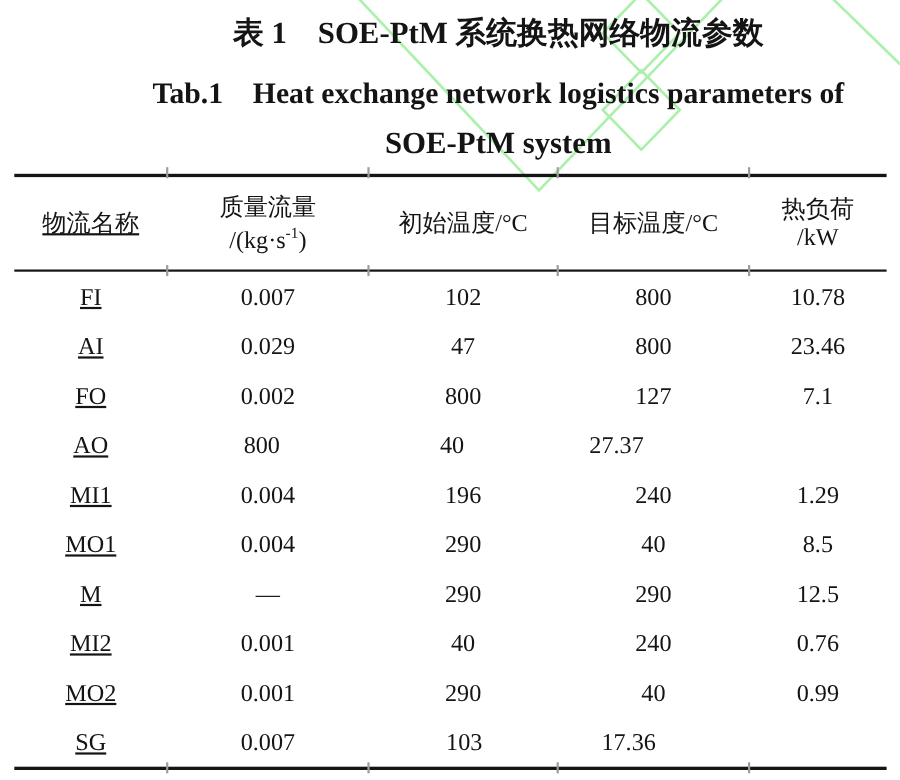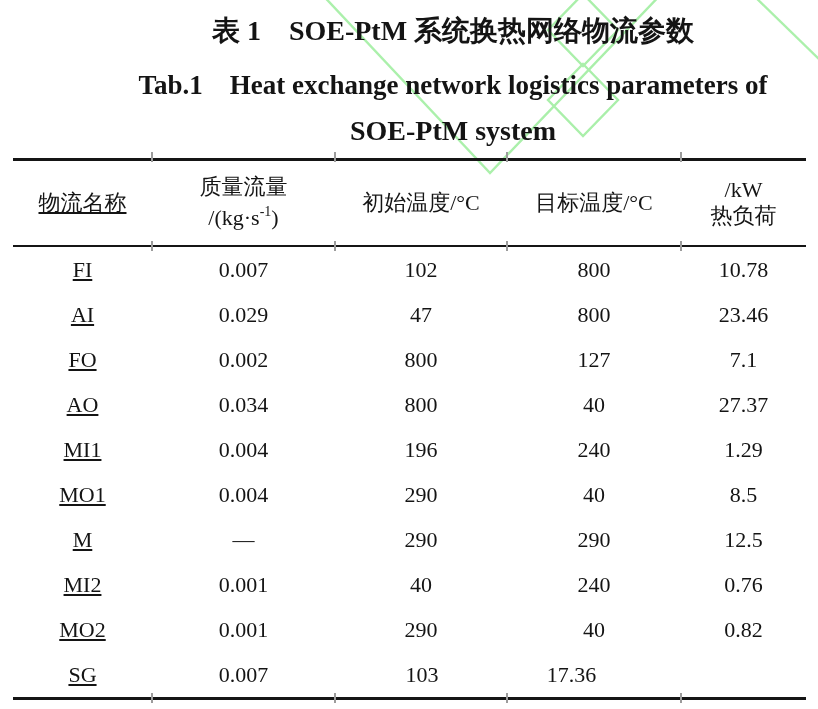--- a/index.html
+++ b/index.html
@@ -63,22 +63,22 @@
 
   <div class="header-row">
     <div class="cell c1">物流名称</div>
     <div class="cell c2 two-line">
       <div>质量流量</div>
       <div class="unit"><span>/(kg·s</span><sup>-1</sup><span>)</span></div>
     </div>
     <div class="cell c3">初始温度/°C</div>
     <div class="cell c4">目标温度/°C</div>
     <div class="cell c5 two-line">
+      <div>热负荷</div>
       <div>/kW</div>
-      <div>热负荷</div>
     </div>
   </div>
 
   <div id="table-body">
       <div class="data-row">
     <div class="cell c1">FI</div>
     <div class="cell c2">0.007</div>
     <div class="cell c3">102</div>
     <div class="cell c4">800</div>
     <div class="cell c5">10.78</div>
@@ -92,21 +92,20 @@
   </div>
       <div class="data-row">
     <div class="cell c1">FO</div>
     <div class="cell c2">0.002</div>
     <div class="cell c3">800</div>
     <div class="cell c4">127</div>
     <div class="cell c5">7.1</div>
   </div>
       <div class="data-row">
     <div class="cell c1">AO</div>
-    <div class="cell c2">0.034</div>
     <div class="cell c3">800</div>
     <div class="cell c4">40</div>
     <div class="cell c5">27.37</div>
   </div>
       <div class="data-row">
     <div class="cell c1">MI1</div>
     <div class="cell c2">0.004</div>
     <div class="cell c3">196</div>
     <div class="cell c4">240</div>
     <div class="cell c5">1.29</div>
@@ -130,21 +129,21 @@
     <div class="cell c2">0.001</div>
     <div class="cell c3">40</div>
     <div class="cell c4">240</div>
     <div class="cell c5">0.76</div>
   </div>
       <div class="data-row">
     <div class="cell c1">MO2</div>
     <div class="cell c2">0.001</div>
     <div class="cell c3">290</div>
     <div class="cell c4">40</div>
-    <div class="cell c5">0.82</div>
+    <div class="cell c5">0.99</div>
   </div>
       <div class="data-row">
     <div class="cell c1">SG</div>
     <div class="cell c2">0.007</div>
     <div class="cell c4">103</div>
     <div class="cell c5">17.36</div>
   </div>
     </div>
 <div class="tick" style="left: 138px; top: -9px;"></div>
     <div class="tick" style="left: 138px; top: 80px;"></div>

